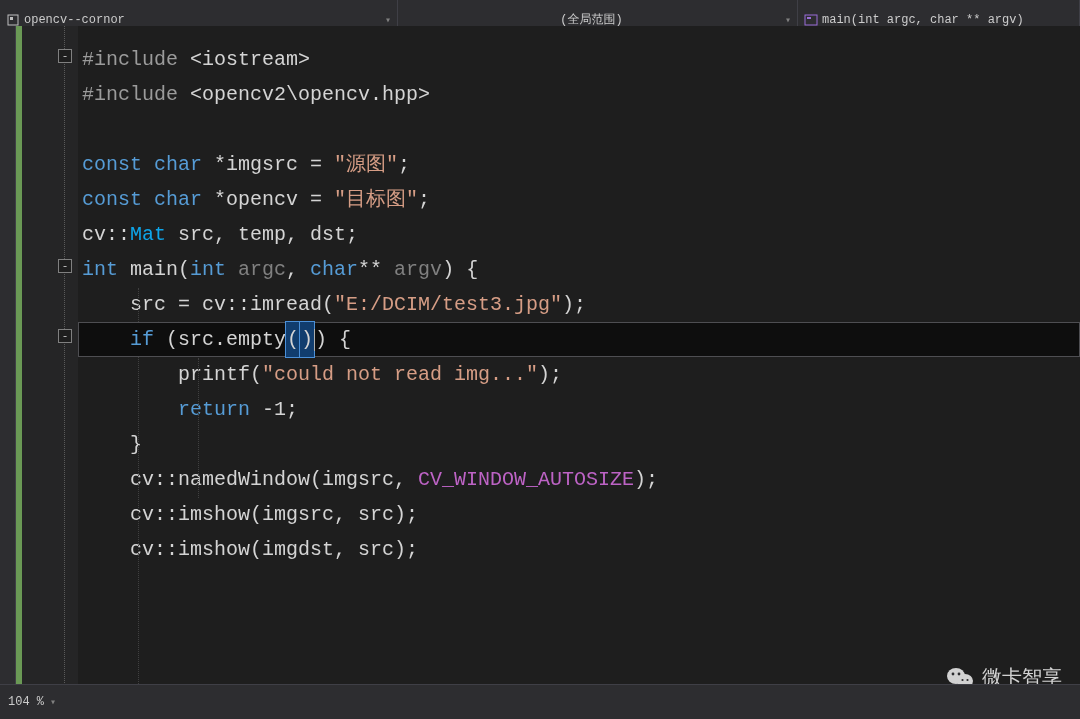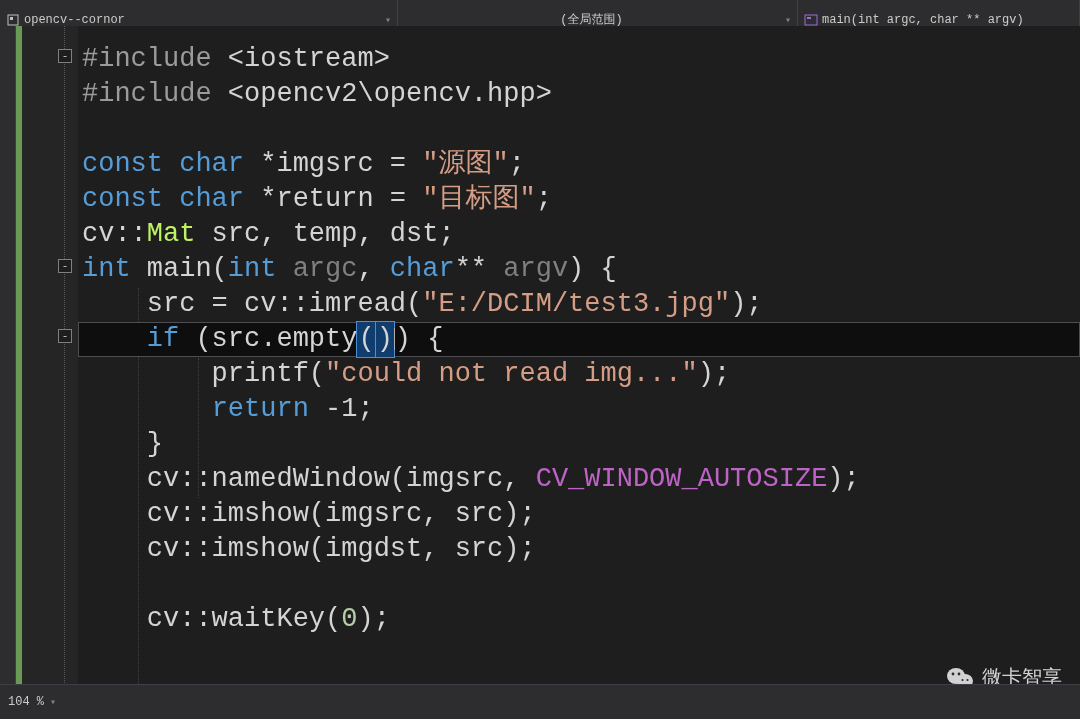--- a/index.html
+++ b/index.html
@@ -51,21 +51,21 @@
     background: #252526;
     position: relative;
   }
   .vbar {
     position:absolute; top:0; bottom:0; left:0; width:6px;
     background:#6a9955; 
   }
   .code-area {
     flex: 1;
     position: relative;
-    font-size: 27px;
+    font-size: 20px;
     line-height: 35px;
     padding-top: 16px;
   }
   .code-line {
     display:block; white-space:pre; padding-left:4px;
   }
   .hl-line {
     position:absolute; left:0; right:0; height:35px;
     background:#0e0e0e;
     border:1px solid #4e4e52;
@@ -81,21 +81,21 @@
     border-left:1px dotted #5a5a5a;
   }
   .indent-guide {
     position:absolute; top:0; bottom:0; width:0;
     border-left:1px dotted #404040;
   }
 
   
   .t-pre   { color:#9b9b9b; }   
   .t-kw    { color:#569cd6; }   
-  .t-type  { color:#bef264; }   
+  .t-type  { color:#0ea5e9; }   
   .t-str   { color:#d69d85; }   
   .t-id    { color:#d4d4d4; }   
   .t-param { color:#808080; }   
   .t-punc  { color:#d4d4d4; }
   .t-num   { color:#b5cea8; }
   .t-macro { color:#bd63c5; }
   .t-ang   { color:#d4d4d4; }
 
   
   .bmatch {
@@ -180,33 +180,32 @@
 
     <div class="indent-guide" style="left:60px; top:262px; height:420px;"></div>
     <div class="indent-guide" style="left:120px; top:332px; height:140px;"></div>
 
     <div class="hl-line" style="top:296px;"></div>
 
     <span class="code-line"><span class="t-pre">#include</span> <span class="t-ang">&lt;iostream&gt;</span></span>
     <span class="code-line"><span class="t-pre">#include</span> <span class="t-ang">&lt;opencv2\opencv.hpp&gt;</span></span>
     <span class="code-line"> </span>
     <span class="code-line"><span class="t-kw">const</span> <span class="t-kw">char</span><span class="t-id"> *imgsrc = </span><span class="t-str">"源图"</span><span class="t-punc">;</span></span>
-    <span class="code-line"><span class="t-kw">const</span> <span class="t-kw">char</span><span class="t-id"> *return = </span><span class="t-str">"目标图"</span><span class="t-punc">;</span></span>
+    <span class="code-line"><span class="t-kw">const</span> <span class="t-kw">char</span><span class="t-id"> *opencv = </span><span class="t-str">"目标图"</span><span class="t-punc">;</span></span>
     <span class="code-line"><span class="t-id">cv::</span><span class="t-type">Mat</span><span class="t-id"> src, temp, dst;</span></span>
     <span class="code-line"><span class="t-kw">int</span><span class="t-id"> main(</span><span class="t-kw">int</span><span class="t-param"> argc</span><span class="t-punc">, </span><span class="t-kw">char</span><span class="t-id">**</span><span class="t-param"> argv</span><span class="t-punc">) {</span></span>
     <span class="code-line"><span class="t-id">    src = cv::imread(</span><span class="t-str">"E:/DCIM/test3.jpg"</span><span class="t-punc">);</span></span>
     <span class="code-line" style="position:relative; z-index:2;"><span class="t-id">    </span><span class="t-kw">if</span><span class="t-id"> (src.empty</span><span class="bmatch">(</span><span class="bmatch">)</span><span class="caret"></span><span class="t-punc">) {</span></span>
     <span class="code-line"><span class="t-id">        printf(</span><span class="t-str">"could not read img..."</span><span class="t-punc">);</span></span>
     <span class="code-line"><span class="t-id">        </span><span class="t-kw">return</span><span class="t-id"> -1;</span></span>
     <span class="code-line"><span class="t-punc">    }</span></span>
     <span class="code-line"><span class="t-id">    cv::namedWindow(imgsrc, </span><span class="t-macro">CV_WINDOW_AUTOSIZE</span><span class="t-punc">);</span></span>
     <span class="code-line"><span class="t-id">    cv::imshow(imgsrc, src);</span></span>
     <span class="code-line"><span class="t-id">    cv::imshow(imgdst, src);</span></span>
     <span class="code-line"> </span>
-    <span class="code-line"><span class="t-id">    cv::waitKey(</span><span class="t-num">0</span><span class="t-punc">);</span></span>
   </div>
 </div>
 
 <div class="watermark">
   <span class="wm-bubble">
     <svg width="28" height="24" viewBox="0 0 28 24">
       <ellipse cx="10" cy="10" rx="9" ry="8" fill="#e6e6e6"></ellipse>
       <ellipse cx="19" cy="15" rx="8" ry="7" fill="#e6e6e6"></ellipse>
       <circle cx="7" cy="8" r="1.4" fill="#2d2d30"></circle>
       <circle cx="13" cy="8" r="1.4" fill="#2d2d30"></circle>

